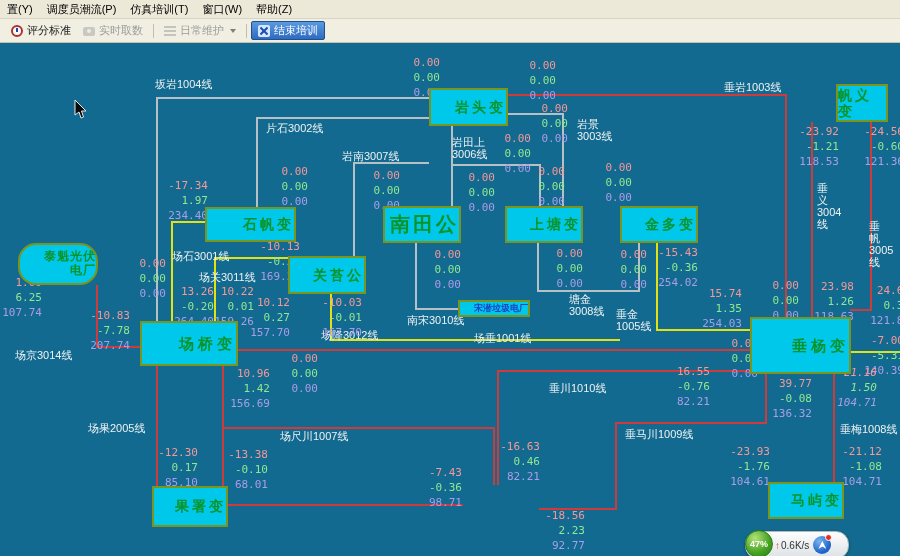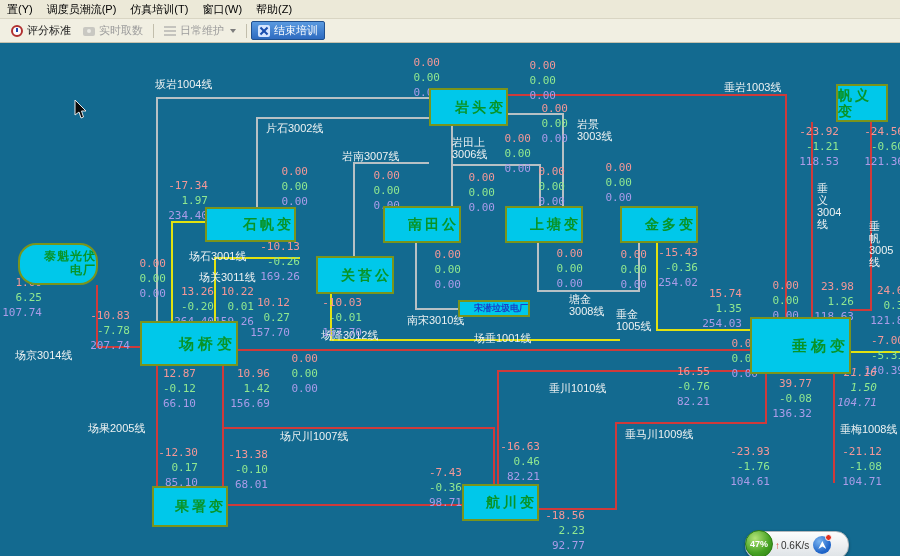--- a/index.html
+++ b/index.html
@@ -142,49 +142,49 @@
 <div class="station" style="left: 18px; top: 200px; width: 80px; height: 42px; font-size: 12px; letter-spacing: 1px; border-radius: 18px;">
       <div>泰魁光伏</div>
       <div>电厂</div>
     </div>
     <div class="station" style="left: 205px; top: 164px; width: 91px; height: 35px; font-size: 14px; letter-spacing: 3px;">
       <div>石帆变</div>
     </div>
     <div class="station" style="left: 429px; top: 45px; width: 79px; height: 38px; font-size: 14px; letter-spacing: 3px;">
       <div>岩头变</div>
     </div>
-    <div class="station" style="left: 383px; top: 163px; width: 78px; height: 37px; font-size: 14px; letter-spacing: 3px;">
+    <div class="station" style="left: 383px; top: 163px; width: 78px; height: 37px; font-size: 20px; letter-spacing: 3px;">
       <div>南田公</div>
     </div>
     <div class="station" style="left: 505px; top: 163px; width: 78px; height: 37px; font-size: 14px; letter-spacing: 3px;">
       <div>上塘变</div>
     </div>
     <div class="station" style="left: 620px; top: 163px; width: 78px; height: 37px; font-size: 14px; letter-spacing: 3px;">
       <div>金多变</div>
     </div>
-    <div class="station" style="left: 316px; top: 213px; width: 78px; height: 38px; font-size: 14px; letter-spacing: 3px;">
+    <div class="station" style="left: 288px; top: 213px; width: 78px; height: 38px; font-size: 14px; letter-spacing: 3px;">
       <div>关苔公</div>
     </div>
     <div class="station" style="left: 140px; top: 278px; width: 98px; height: 45px; font-size: 15px; letter-spacing: 4px;">
       <div>场桥变</div>
     </div>
     <div class="station" style="left: 750px; top: 274px; width: 101px; height: 57px; font-size: 15px; letter-spacing: 4px;">
       <div>垂杨变</div>
     </div>
     <div class="station" style="left: 800px; top: 41px; width: 52px; height: 38px; font-size: 14px; letter-spacing: 3px; margin-left: 36px;">
       <div>帆义变</div>
     </div>
     <div class="station" style="left: 458px; top: 257px; width: 72px; height: 17px; font-size: 9px; letter-spacing: 0px; color: rgb(23, 67, 200);">
       <div>宋潜垃圾电厂</div>
     </div>
     <div class="station" style="left: 152px; top: 443px; width: 76px; height: 41px; font-size: 14px; letter-spacing: 3px;">
       <div>果署变</div>
     </div>
-    <div class="station" style="left: 462px; top: 441px; width: 77px; height: 37px; font-size: 14px; letter-spacing: 3px;">
-      <div>航川变</div>
+    <div class="station" style="left: 768px; top: 439px; width: 76px; height: 37px; font-size: 14px; letter-spacing: 3px;">
+      <div>马屿变</div>
     </div>
     <div class="linelabel" style="left: 155px; top: 35px;">
       <div>坂岩1004线</div>
     </div>
     <div class="linelabel" style="left: 266px; top: 79px;">
       <div>片石3002线</div>
     </div>
     <div class="linelabel" style="left: 342px; top: 107px;">
       <div>岩南3007线</div>
     </div>
@@ -192,21 +192,21 @@
       <div>岩田上</div>
       <div>3006线</div>
     </div>
     <div class="linelabel" style="left: 577px; top: 75px;">
       <div>岩景</div>
       <div>3003线</div>
     </div>
     <div class="linelabel" style="left: 724px; top: 38px;">
       <div>垂岩1003线</div>
     </div>
-    <div class="linelabel" style="left: 172px; top: 207px; padding-left: 17px;">
+    <div class="linelabel" style="left: 172px; top: 207px;">
       <div>场石3001线</div>
     </div>
     <div class="linelabel" style="left: 199px; top: 228px;">
       <div>场关3011线</div>
     </div>
     <div class="linelabel" style="left: 321px; top: 286px;">
       <div>场降3012线</div>
     </div>
     <div class="linelabel" style="left: 407px; top: 271px;">
       <div>南宋3010线</div>
@@ -334,25 +334,20 @@
     </div>
     <div class="flow" style="left: 252px; top: 196px;">
       <div class="p">-10.13</div>
       <div class="q">-0.26</div>
       <div class="v">169.26</div>
     </div>
     <div class="flow" style="left: 314px; top: 252px;">
       <div class="p">-10.03</div>
       <div class="q">-0.01</div>
       <div class="v">167.70</div>
-    </div>
-    <div class="flow" style="left: 148px; top: 323px;">
-      <div class="p">12.87</div>
-      <div class="q">-0.12</div>
-      <div class="v">66.10</div>
     </div>
     <div class="flow" style="left: 222px; top: 323px;">
       <div class="p">10.96</div>
       <div class="q">1.42</div>
       <div class="v">156.69</div>
     </div>
     <div class="flow" style="left: 270px; top: 308px;">
       <div class="p">0.00</div>
       <div class="q">0.00</div>
       <div class="v">0.00</div>

